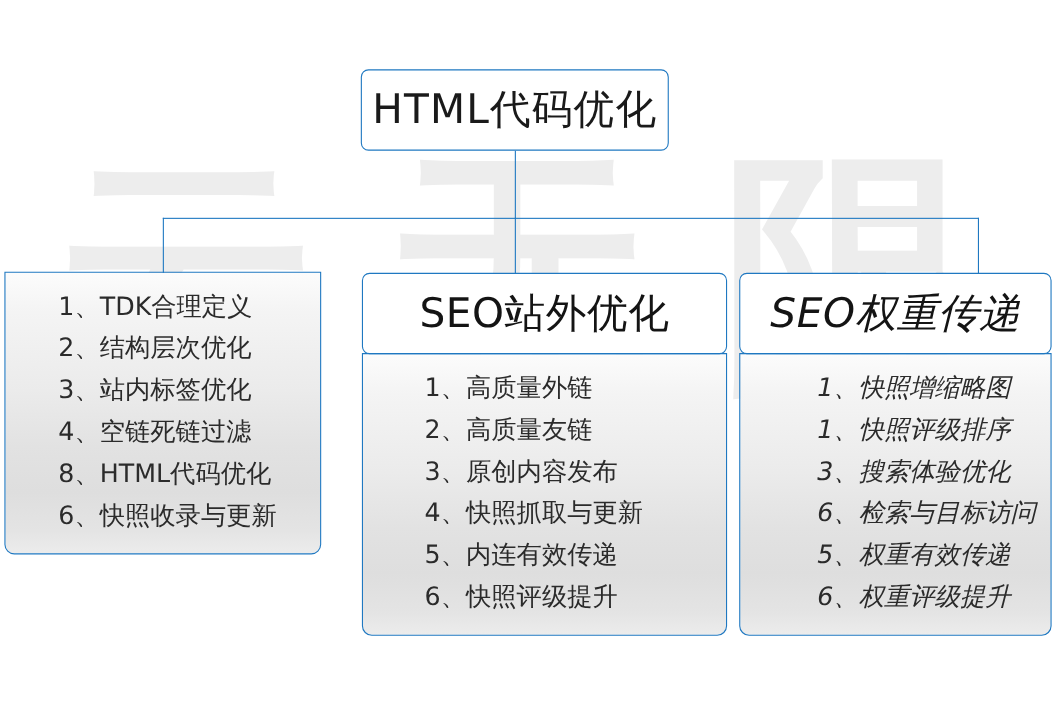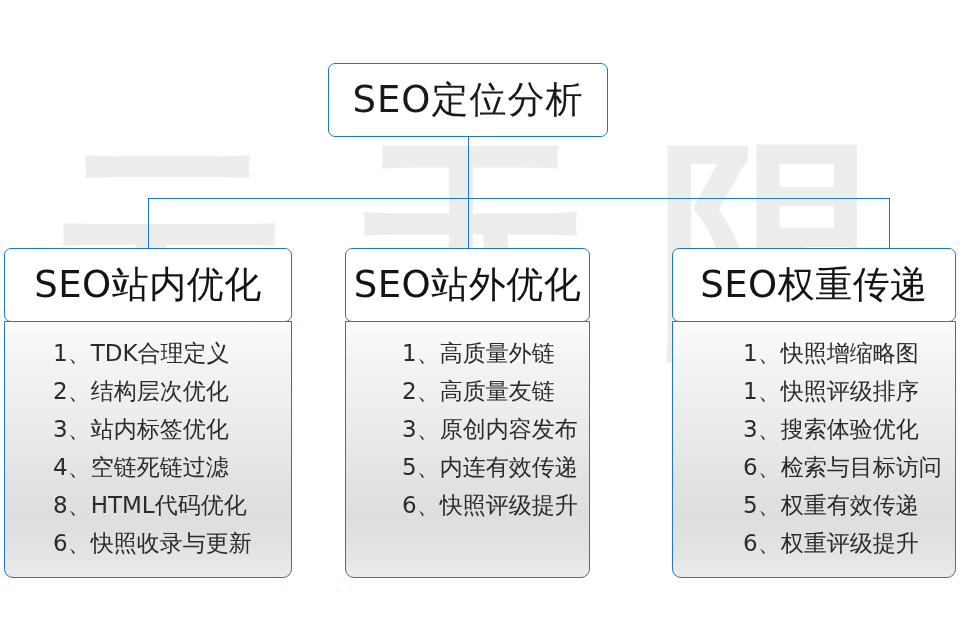--- a/index.html
+++ b/index.html
@@ -88,22 +88,22 @@
     font-family: "DejaVu Sans", "Liberation Sans", sans-serif;
   }
 
   
   .column {
     position: absolute;
     top: 248px;
     z-index: 3;
   }
   #col-0 { left: 4px;   width: 288px; }
-  #col-1 { left: 345px; width: 245px; }
-  #col-2 { left: 672px; width: 284px; }
+  #col-1 { left: 329px; width: 332px; }
+  #col-2 { left: 672px; width: 284px; font-style: italic; }
 
   .col-head {
     box-sizing: border-box;
     height: 74px;
     border: 1px solid #1f78c1;
     border-radius: 7px;
     background: #ffffff;
     display: flex;
     align-items: center;
     justify-content: center;
@@ -165,27 +165,24 @@
     <span class="wm-ch">限</span>
   </div>
 
   <div class="connector v-line" style="left:468px; top:137px; height:62px;"></div>
   <div class="connector h-line" style="left:148px; top:198px; width:742px;"></div>
   <div class="connector v-line" style="left:148px; top:198px; height:51px;"></div>
   <div class="connector v-line" style="left:468px; top:198px; height:51px;"></div>
   <div class="connector v-line" style="left:889px; top:198px; height:51px;"></div>
 
   <div id="title-box">
-    <span class="title-text">SEO定位分析</span>
+    <span class="title-text">HTML代码优化</span>
   </div>
 
   <div class="column" id="col-0">
-    <div class="col-head">
-      <span class="head-text">SEO站内优化</span>
-    </div>
     <div class="col-body">
       <ul class="item-list">
         <li>1、TDK合理定义</li>
         <li>2、结构层次优化</li>
         <li>3、站内标签优化</li>
         <li>4、空链死链过滤</li>
         <li>8、HTML代码优化</li>
         <li>6、快照收录与更新</li>
       </ul>
     </div>
@@ -193,20 +190,21 @@
 
   <div class="column" id="col-1">
     <div class="col-head">
       <span class="head-text">SEO站外优化</span>
     </div>
     <div class="col-body">
       <ul class="item-list">
         <li>1、高质量外链</li>
         <li>2、高质量友链</li>
         <li>3、原创内容发布</li>
+        <li>4、快照抓取与更新</li>
         <li>5、内连有效传递</li>
         <li>6、快照评级提升</li>
       </ul>
     </div>
   </div>
 
   <div class="column" id="col-2">
     <div class="col-head">
       <span class="head-text">SEO权重传递</span>
     </div>

